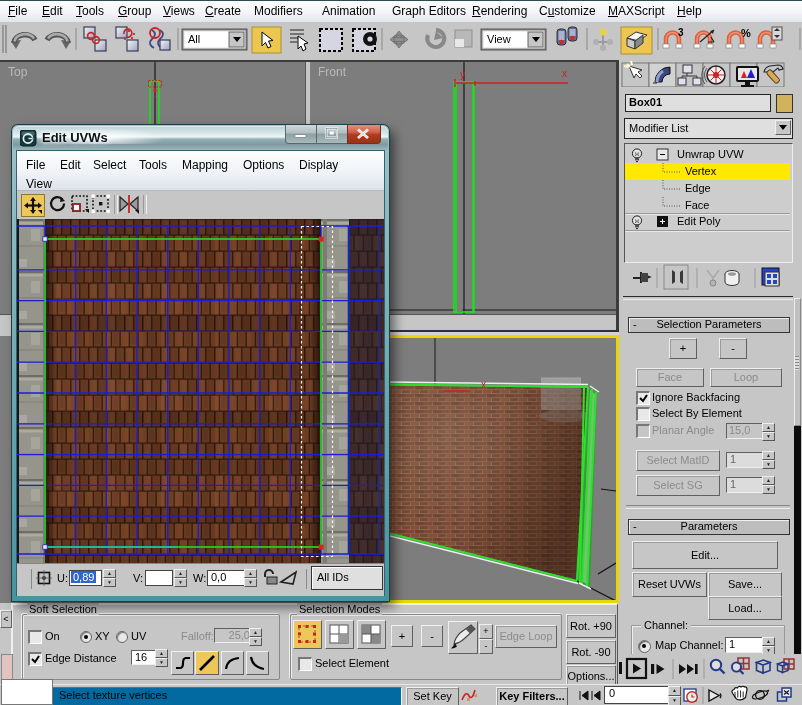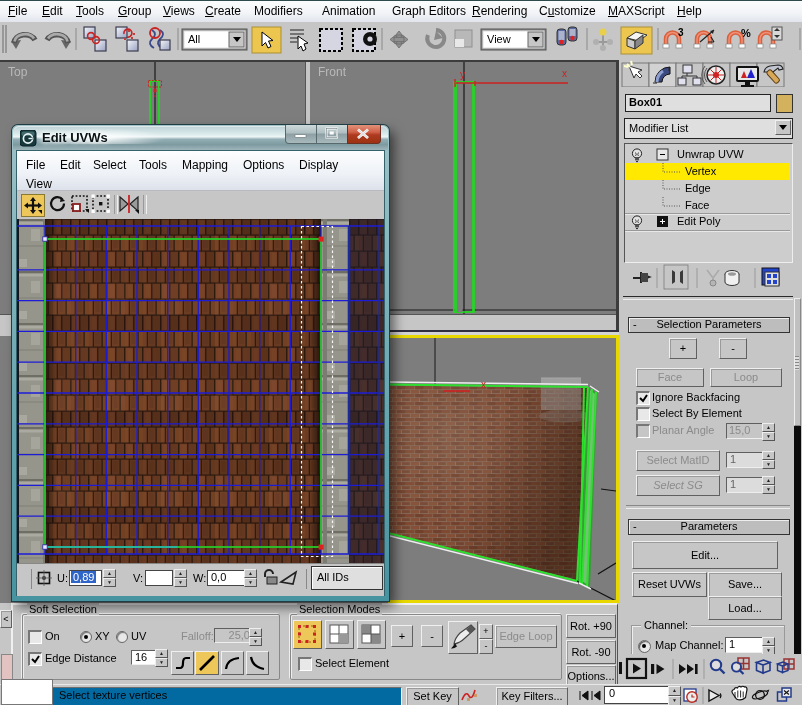--- a/index.html
+++ b/index.html
@@ -393,21 +393,21 @@
 <div class="abs" style="left:143px;top:367px;">
       <div class="spn">▲</div>
       <div class="spn">▼</div>
     </div>
 <div class="btn abs dis" style="left:17px;top:394px;width:82px;height:19px;line-height:19px;">Select MatID</div>
 <div class="fld abs" style="left:107px;top:396px;width:34px;height:14px;padding-left:3px;background:#dcdcdc;color:#666;">1</div>
 <div class="abs" style="left:143px;top:395px;">
       <div class="spn">▲</div>
       <div class="spn">▼</div>
     </div>
-<div class="btn abs dis" style="left:17px;top:419px;width:82px;height:19px;line-height:19px;font-style:italic;">Select SG</div>
+<div class="btn abs dis" style="left:17px;top:419px;width:82px;height:19px;line-height:19px;">Select SG</div>
 <div class="fld abs" style="left:107px;top:421px;width:34px;height:14px;padding-left:3px;background:#dcdcdc;color:#666;">1</div>
 <div class="abs" style="left:143px;top:420px;">
       <div class="spn">▲</div>
       <div class="spn">▼</div>
     </div>
 <div class="abs" style="left:7px;top:449px;width:164px;height:2px;border-top:1px solid #888;border-bottom:1px solid #eee;"></div>
 <div class="abs raised" style="left:9px;top:463px;width:160px;height:14px;background:#bdbdbd;border:1px solid #333;box-shadow:1px 1px 0 #eee inset;">
       <span style="position:absolute;left:50%;transform:translateX(-50%);top:0;">Parameters</span>
       <span style="position:absolute;left:4px;top:0;">-</span>
     </div>
@@ -547,21 +547,21 @@
 <div class="abs" id="statusbar" style="left:0;top:684px;width:802px;height:21px;background:#c6c6c6;border-top:1px solid #e8e8e8;font-size:11px;">
 <div class="abs sunk" style="left:52px;top:2px;width:348px;height:17px;background:#0369a1;">
       <span style="position:absolute;left:6px;top:1px;">Select texture vertices</span>
     </div>
 <div class="btn abs" style="left:406px;top:2px;width:51px;height:17px;line-height:17px;">Set Key</div>
 <svg width="24" height="19" style="position:absolute;left:459px;top:1px;">
       <path d="M3,14 q4,-10 7,-4 q3,5 6,-6" fill="none" stroke="#c22" stroke-width="1.6"></path>
       <rect x="8" y="12" width="3" height="3" fill="#c96"></rect>
       <rect x="15" y="8" width="3" height="3" fill="#c96"></rect>
     </svg>
-<div class="btn abs" style="left:496px;top:2px;width:70px;height:17px;line-height:17px;">Key Filters...</div>
+<div class="btn abs" style="left:496px;top:2px;width:70px;height:17px;line-height:17px;font-weight:bold;">Key Filters...</div>
 <svg width="26" height="18" style="position:absolute;left:578px;top:2px;">
       <path d="M2,4 v9 M4,8.5 l6,-4.5 v9 z M14,4 v9 M16,8.5 l6,-4.5 v9 z" fill="#111" stroke="#111"></path>
     </svg>
 <div class="fld abs" style="left:604px;top:1px;width:62px;height:16px;padding-left:4px;border:1px solid #444;">0</div>
 <div class="abs" style="left:668px;top:1px;">
       <div class="spn" style="height:8px;">▲</div>
       <div class="spn" style="height:8px;">▼</div>
     </div>
 <svg width="120" height="21" style="position:absolute;left:682px;top:0;">
 <rect x="2" y="4" width="12" height="12" fill="#fff" stroke="#223a8c" stroke-width="1.3"></rect>

